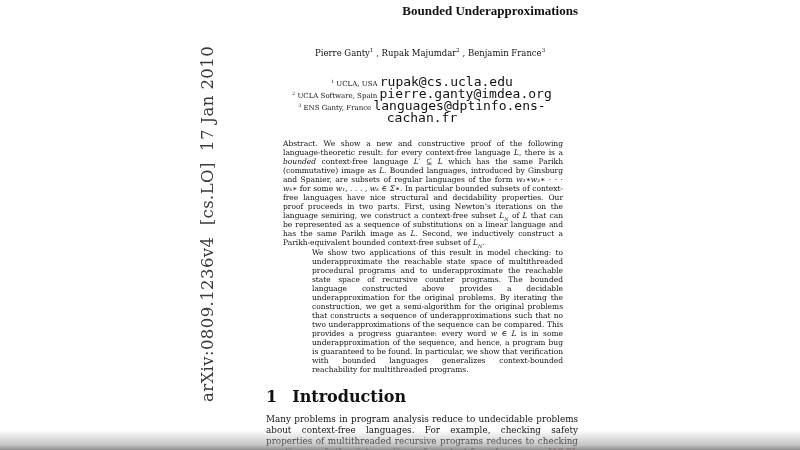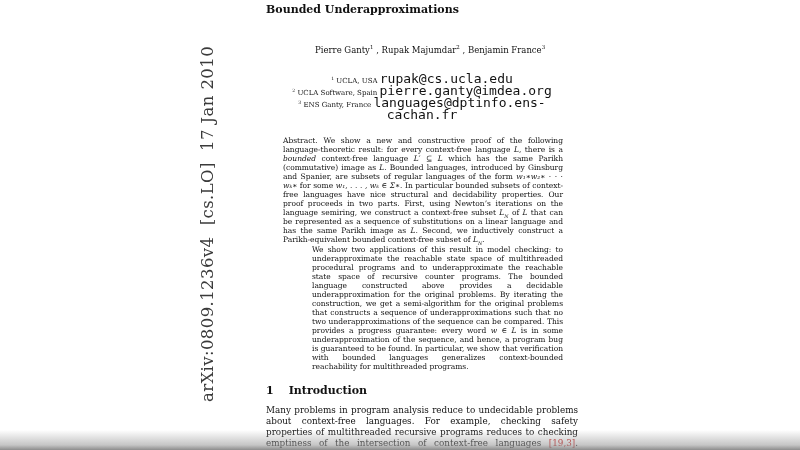--- a/index.html
+++ b/index.html
@@ -24,24 +24,25 @@
     color: #3a3a3a;
   }
 
   .content {
     position: absolute;
     left: 266px; top: 0;
     width: 312px;
   }
 
   .title {
-    font-size: 11px;
+    font-size: 13px;
     font-weight: bold;
-    text-align: left;
+    text-align: right;
     margin: 3px 0 0 0;
+    font-family: Liberation Serif, serif;
   }
 
   .authors {
     text-align: center;
     font-size: 8.5px;
     margin-top: 19px;
     white-space: pre-wrap;
   }
   .sup { vertical-align: super; font-size: 65%; line-height: 0; }
   .sub { vertical-align: sub;   font-size: 65%; line-height: 0; }
@@ -58,21 +59,21 @@
   .abstract {
     margin: 14px 15px 0 17px;
     font-size: 7.5px;
     line-height: 9px;
     text-align: justify;
   }
   .abstract p { margin: 0; }
   .abstract p + p { margin-top: 1px; margin-left: 29px; }
 
   .section-heading {
-    font-size: 11px;
+    font-size: 16px;
     font-weight: bold;
     margin: 13px 0 8px 0;
   }
   .sec-num { margin-right: 15px; }
 
   .body-par {
     font-size: 8.8px;
     line-height: 10.9px;
     text-align: justify;
     margin: 0;

